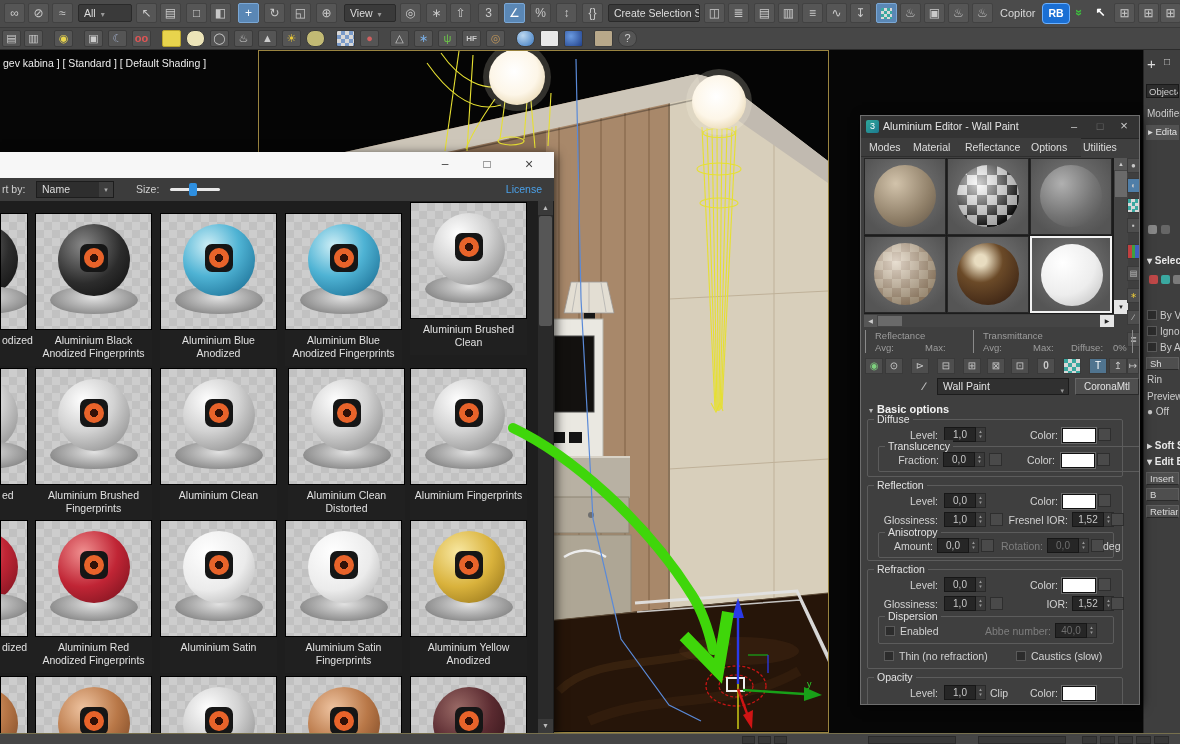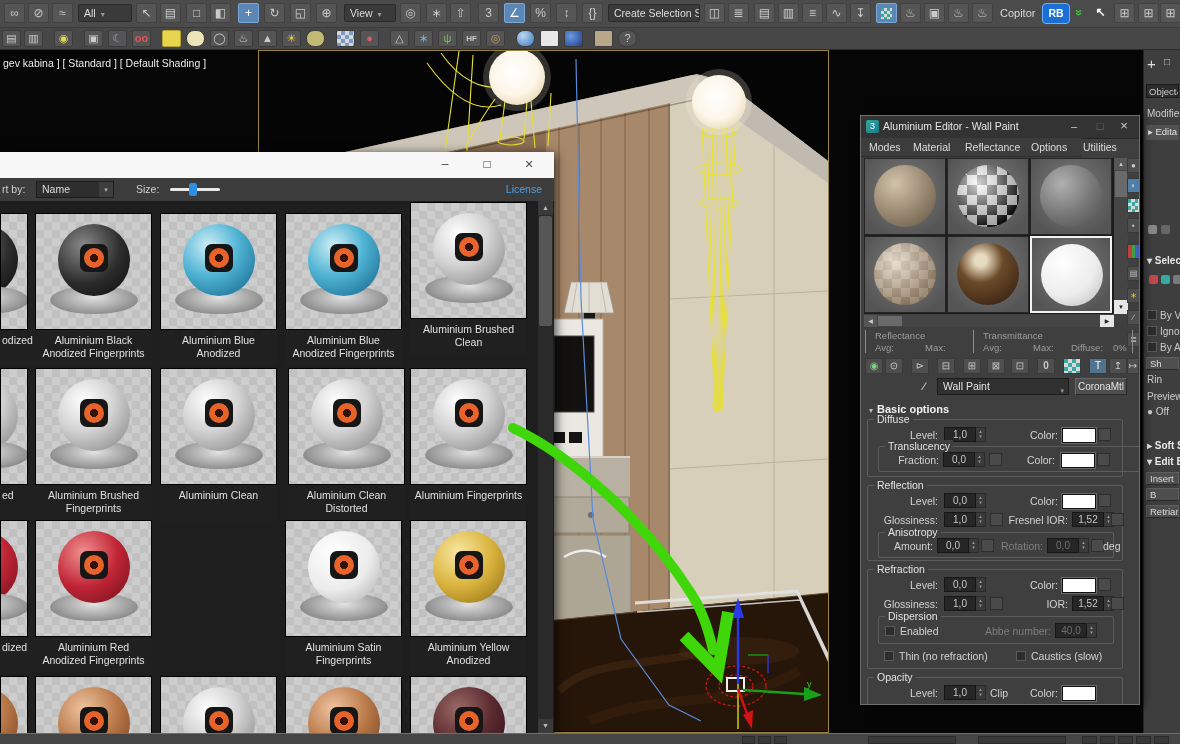--- a/index.html
+++ b/index.html
@@ -105,21 +105,21 @@
   .mico{position:absolute;top:0;width:18px;height:16px;background:#4e4e4e;border:1px solid #3a3a3a;color:#c9c9c9;font-size:10px;
        line-height:14px;text-align:center;box-sizing:border-box;}
   .mico.grn{color:#7ed07e;}
   .mico.teal{background:repeating-conic-gradient(#d8d8d8 0% 25%,#3aa8a0 0% 50%) 0 0/8px 8px;color:transparent;}
   .mico.act{background:#50748f;color:#fff;}
   .namerow{position:absolute;left:0;top:262px;width:278px;height:20px;}
   .eyed{position:absolute;left:56px;top:1px;width:14px;height:16px;color:#c0c0c0;font-size:11px;line-height:15px;text-align:center;font-weight:bold;}
   .matdd{position:absolute;left:76px;top:0;width:132px;height:17px;background:#303030;border:1px solid #1c1c1c;color:#e2e2e2;
        font-size:10.5px;line-height:15px;padding:0 5px;box-sizing:border-box;}
   .matdd .ar{position:absolute;right:4px;top:4px;color:#999;font-size:7px;}
-  .corbtn{position:absolute;left:214px;top:0;width:52px;height:17px;background:#4e4e4e;border:1px solid #666;border-bottom-color:#2a2a2a;
+  .corbtn{position:absolute;left:214px;top:0;width:64px;height:17px;background:#4e4e4e;border:1px solid #666;border-bottom-color:#2a2a2a;
        border-right-color:#2a2a2a;color:#e2e2e2;font-size:10px;line-height:15px;text-align:center;box-sizing:border-box;}
   .params{position:absolute;left:0;top:285px;width:278px;height:303px;overflow:hidden;}
   .rollhead{position:absolute;left:8px;top:2px;color:#f0f0f0;font-size:11px;font-weight:bold;}
   .rollhead .caret{color:#bbb;font-size:8px;margin-right:4px;font-weight:normal;}
   .grp{position:absolute;border:1px solid #5c5c5c;border-radius:2px;box-sizing:border-box;}
   .glab{position:absolute;top:-7px;left:6px;background:#3f3f3f;padding:0 3px;font-size:10.5px;color:#e2e2e2;white-space:nowrap;}
   .flab{position:absolute;font-size:10.5px;color:#d2d2d2;text-align:right;white-space:nowrap;}
   .flab.dim,.dim{color:#7e7e7e;}
   .spin{position:absolute;height:15px;display:flex;}
   .sval{width:32px;height:15px;background:#262626;border:1px solid #171717;color:#c8c8c8;font-size:10px;line-height:13px;
@@ -467,20 +467,29 @@
     </div>
     <div class="card" style="left:35px;top:368px">
       <div class="thumb">
           <div class="bbase"></div>
           <div class="ball b-red">
             <div class="clogo"></div>
           </div>
         </div>
       <div class="mname">Aluminium Red Anodized Fingerprints</div>
     </div>
+    <div class="card" style="left:160px;top:368px">
+      <div class="thumb">
+          <div class="bbase"></div>
+          <div class="ball b-white">
+            <div class="clogo"></div>
+          </div>
+        </div>
+      <div class="mname">Aluminium Satin</div>
+    </div>
     <div class="card" style="left:285px;top:368px">
       <div class="thumb">
           <div class="bbase"></div>
           <div class="ball b-white">
             <div class="clogo"></div>
           </div>
         </div>
       <div class="mname">Aluminium Satin Fingerprints</div>
     </div>
     <div class="card" style="left:410px;top:368px">

